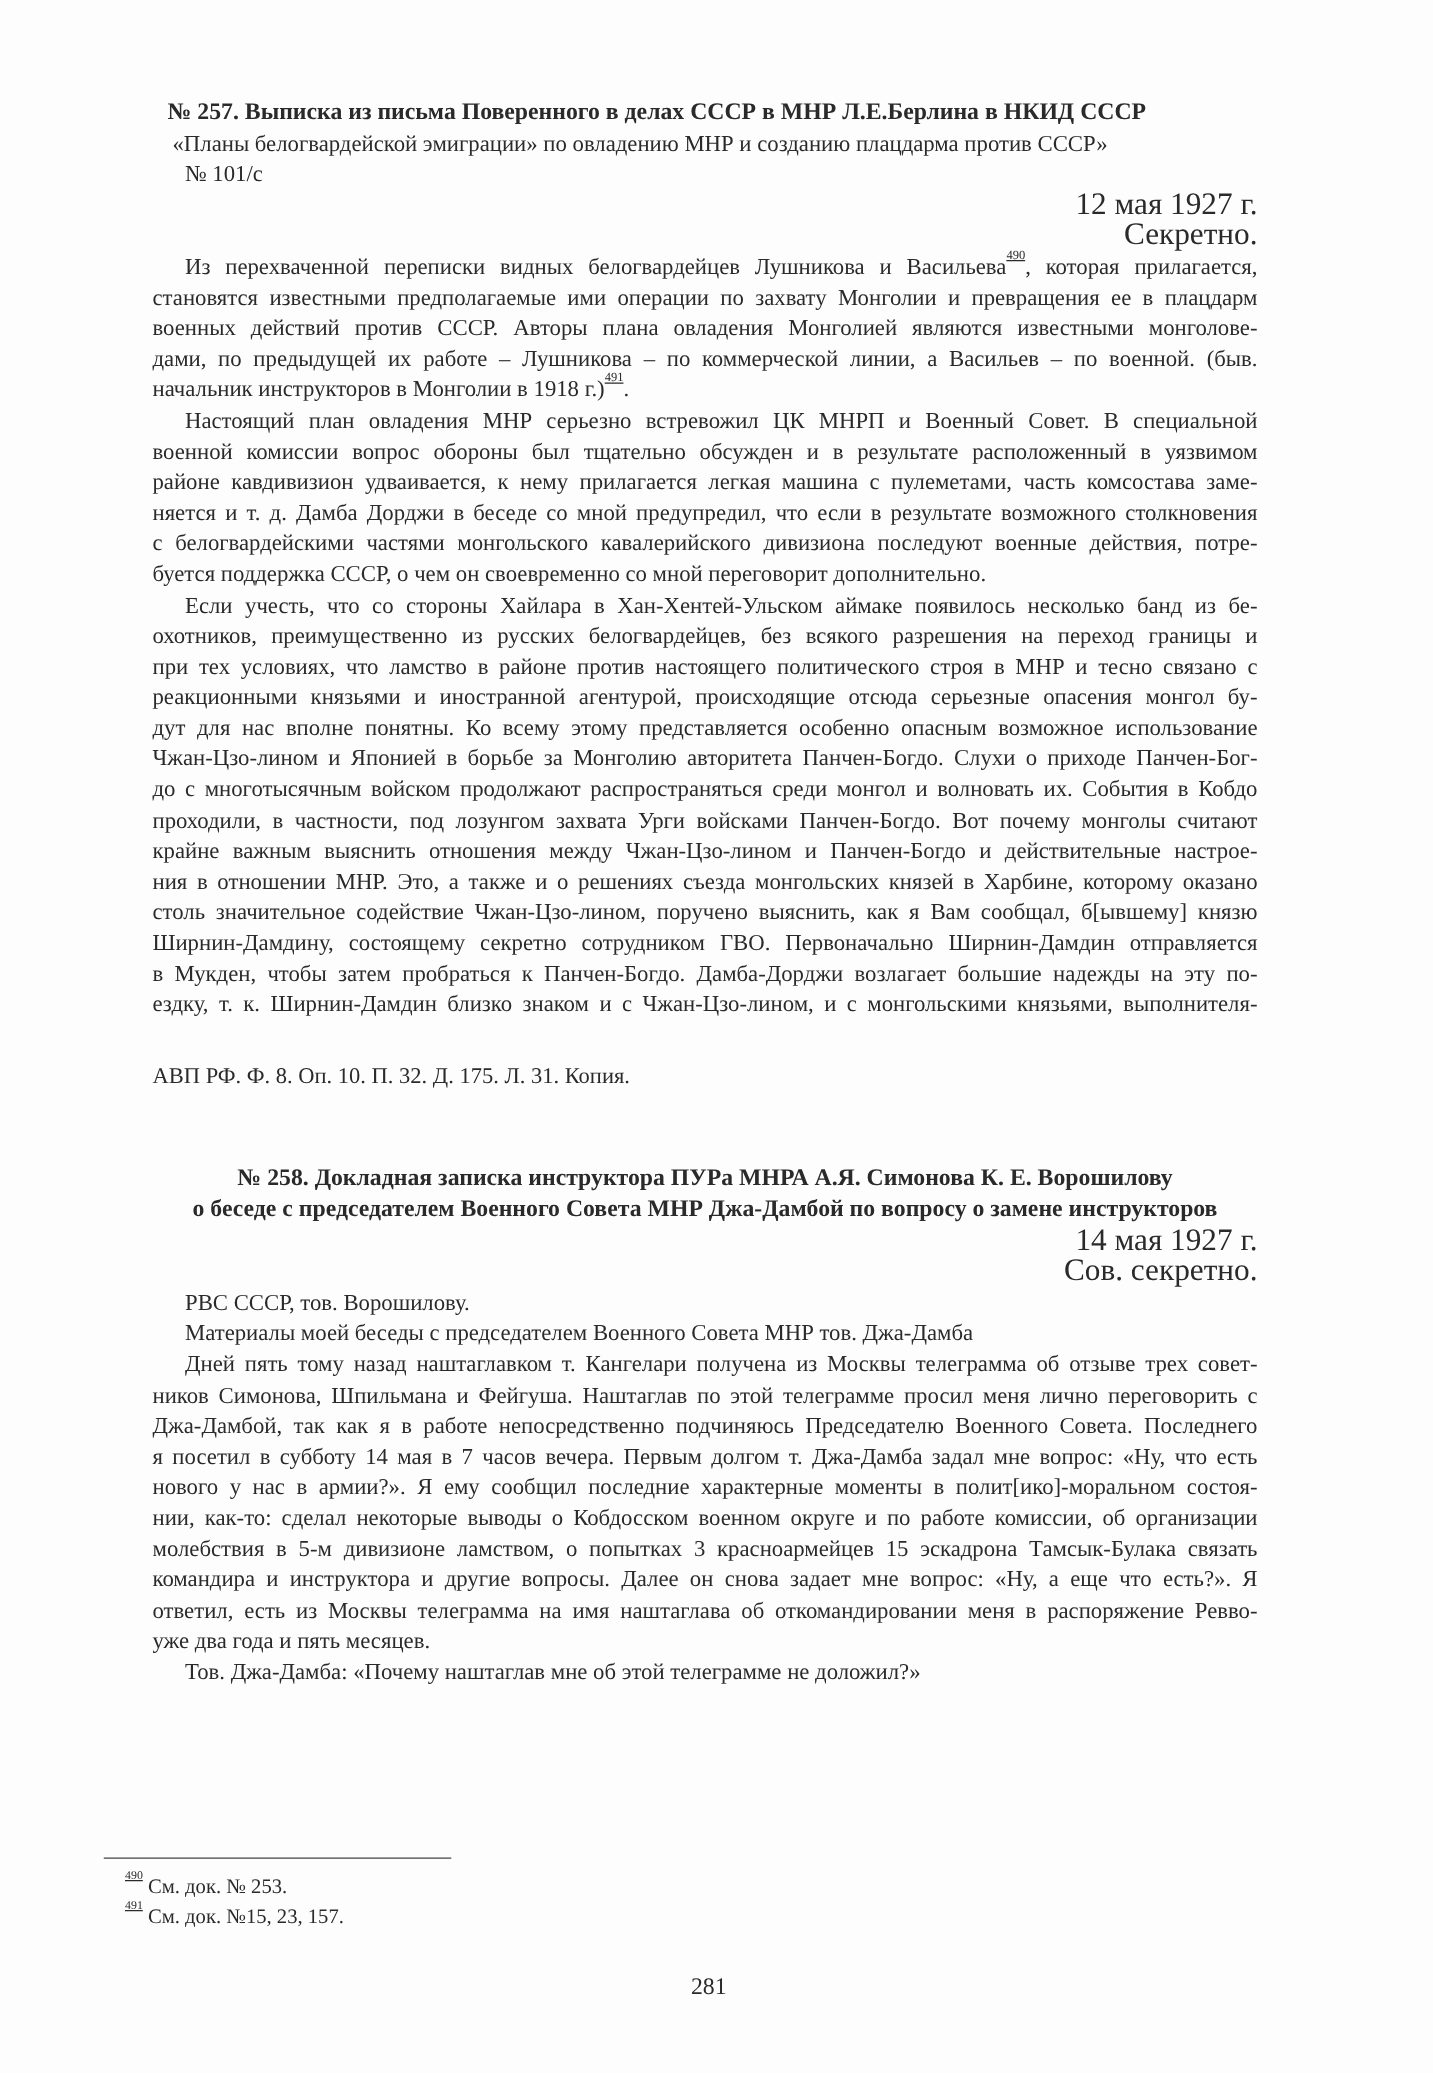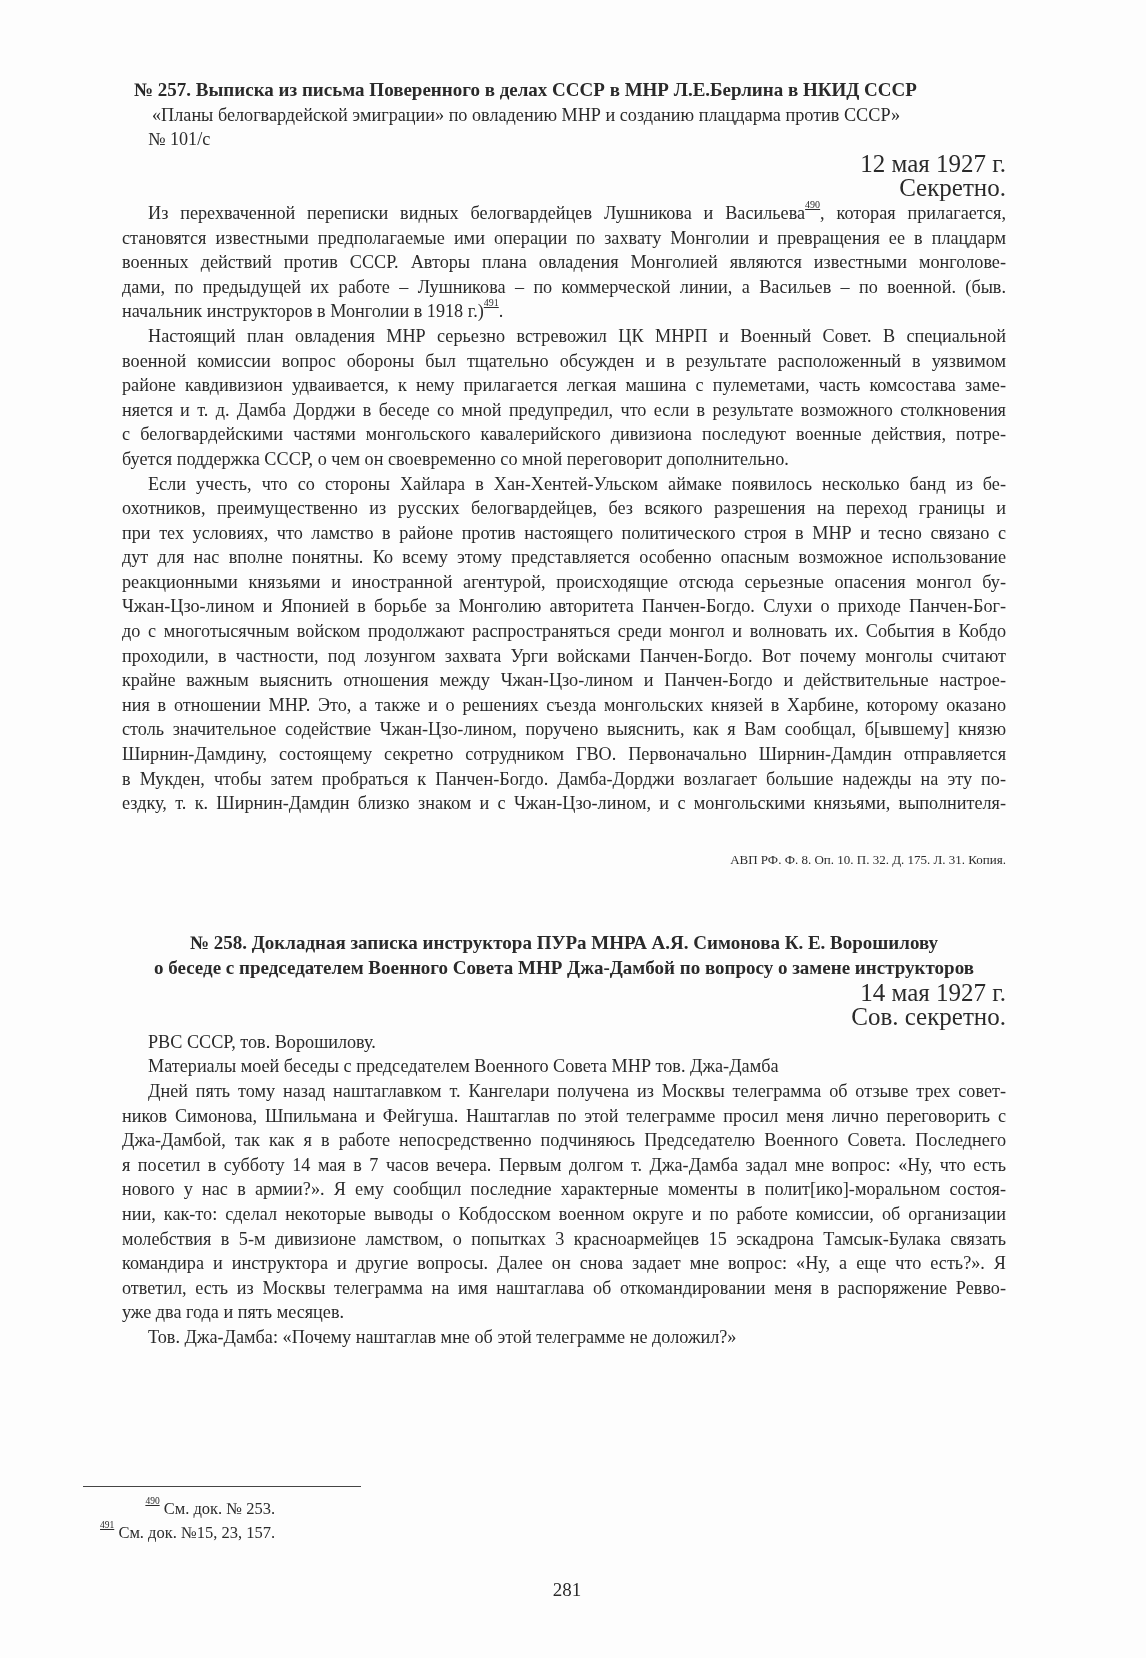--- a/index.html
+++ b/index.html
@@ -32,76 +32,75 @@
       font-weight: bold;
       font-size: 19px;
       line-height: 24.6px;
       white-space: nowrap;
     }
     .title.center { text-align: center; }
     .title.s257 { padding-left: 12px; }
     .sub { font-size: 18.2px; line-height: 24.6px; white-space: nowrap; }
     .right { text-align: right; font-size: 25px; line-height: 24.6px; white-space: nowrap; }
     sup { font-size: 10px; vertical-align: top; line-height: 10px; position: relative; top: -1px; text-decoration: underline; }
-    .archive { text-align: right; font-size: 13px; line-height: 24.6px; }
+    .archive { text-align: left; font-size: 18px; line-height: 24.6px; }
     .footline {
       position: absolute;
       left: 83px;
       top: 1486px;
       width: 278px;
       height: 0;
       border-top: 1px solid #444;
     }
     .footnotes {
       position: absolute;
       left: 100px;
       top: 1497px;
       font-size: 16.5px;
       line-height: 24px;
-      text-align: right;
     }
     .footnotes sup { font-size: 9.5px; }
     .pagenum {
       position: absolute;
       left: 0;
       width: 1146px;
       top: 1579px;
       text-align: center;
       font-size: 19px;
       margin-left: -6px;
     }
   </style>
 </head>
 <body>
 
 <div class="page">
 
   <section>
     <div class="title s257">№ 257. Выписка из письма Поверенного в делах СССР в МНР Л.Е.Берлина в НКИД СССР</div>
-    <div class="sub" style="margin-left:30px;">«Планы белогвардейской эмиграции» по овладению МНР и созданию плацдарма против СССР»</div>
+    <div class="sub" style="margin-left:16px;">«Планы белогвардейской эмиграции» по овладению МНР и созданию плацдарма против СССР»</div>
     <div class="sub" style="margin-left:26px;height:24.6px;">№ 101/с</div>
     <div class="right">12 мая 1927 г.</div>
     <div class="right">Секретно.</div>
     <div id="doc257-body">
         <div class="line ind"><span>Из перехваченной переписки видных белогвардейцев Лушникова и Васильева</span><sup>490</sup><span>, которая прилагается,</span></div>
         <div class="line"><span>становятся известными предполагаемые ими операции по захвату Монголии и превращения ее в плацдарм</span></div>
         <div class="line"><span>военных действий против СССР. Авторы плана овладения Монголией являются известными монголове-</span></div>
         <div class="line"><span>дами, по предыдущей их работе – Лушникова – по коммерческой линии, а Васильев – по военной. (быв.</span></div>
         <div class="line last"><span>начальник инструкторов в Монголии в 1918 г.)</span><sup>491</sup><span>.</span></div>
         <div class="line ind"><span>Настоящий план овладения МНР серьезно встревожил ЦК МНРП и Военный Совет. В специальной</span></div>
         <div class="line"><span>военной комиссии вопрос обороны был тщательно обсужден и в результате расположенный в уязвимом</span></div>
         <div class="line"><span>районе кавдивизион удваивается, к нему прилагается легкая машина с пулеметами, часть комсостава заме-</span></div>
         <div class="line"><span>няется и т. д. Дамба Дорджи в беседе со мной предупредил, что если в результате возможного столкновения</span></div>
         <div class="line"><span>с белогвардейскими частями монгольского кавалерийского дивизиона последуют военные действия, потре-</span></div>
         <div class="line last"><span>буется поддержка СССР, о чем он своевременно со мной переговорит дополнительно.</span></div>
         <div class="line ind"><span>Если учесть, что со стороны Хайлара в Хан-Хентей-Ульском аймаке появилось несколько банд из бе-</span></div>
         <div class="line"><span>охотников, преимущественно из русских белогвардейцев, без всякого разрешения на переход границы и</span></div>
         <div class="line"><span>при тех условиях, что ламство в районе против настоящего политического строя в МНР и тесно связано с</span></div>
+        <div class="line"><span>реакционными князьями и иностранной агентурой, происходящие отсюда серьезные опасения монгол бу-</span></div>
         <div class="line"><span>дут для нас вполне понятны. Ко всему этому представляется особенно опасным возможное использование</span></div>
-        <div class="line"><span>реакционными князьями и иностранной агентурой, происходящие отсюда серьезные опасения монгол бу-</span></div>
         <div class="line"><span>Чжан-Цзо-лином и Японией в борьбе за Монголию авторитета Панчен-Богдо. Слухи о приходе Панчен-Бог-</span></div>
         <div class="line"><span>до с многотысячным войском продолжают распространяться среди монгол и волновать их. События в Кобдо</span></div>
         <div class="line"><span>проходили, в частности, под лозунгом захвата Урги войсками Панчен-Богдо. Вот почему монголы считают</span></div>
         <div class="line"><span>крайне важным выяснить отношения между Чжан-Цзо-лином и Панчен-Богдо и действительные настрое-</span></div>
         <div class="line"><span>ния в отношении МНР. Это, а также и о решениях съезда монгольских князей в Харбине, которому оказано</span></div>
         <div class="line"><span>столь значительное содействие Чжан-Цзо-лином, поручено выяснить, как я Вам сообщал, б[ывшему] князю</span></div>
         <div class="line"><span>Ширнин-Дамдину, состоящему секретно сотрудником ГВО. Первоначально Ширнин-Дамдин отправляется</span></div>
         <div class="line"><span>в Мукден, чтобы затем пробраться к Панчен-Богдо. Дамба-Дорджи возлагает большие надежды на эту по-</span></div>
         <div class="line"><span>ездку, т. к. Ширнин-Дамдин близко знаком и с Чжан-Цзо-лином, и с монгольскими князьями, выполнителя-</span></div>
       </div>

